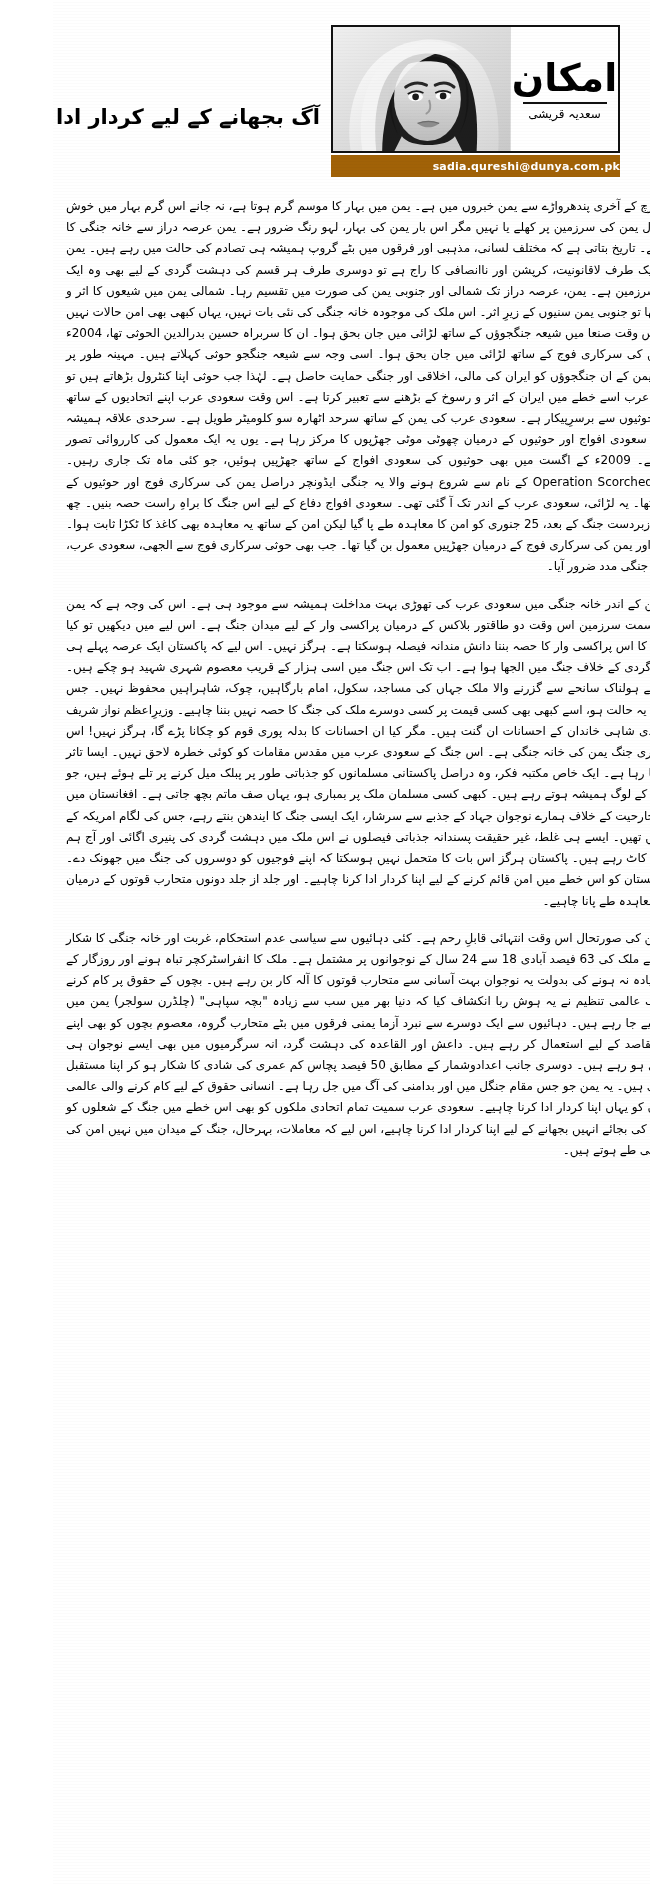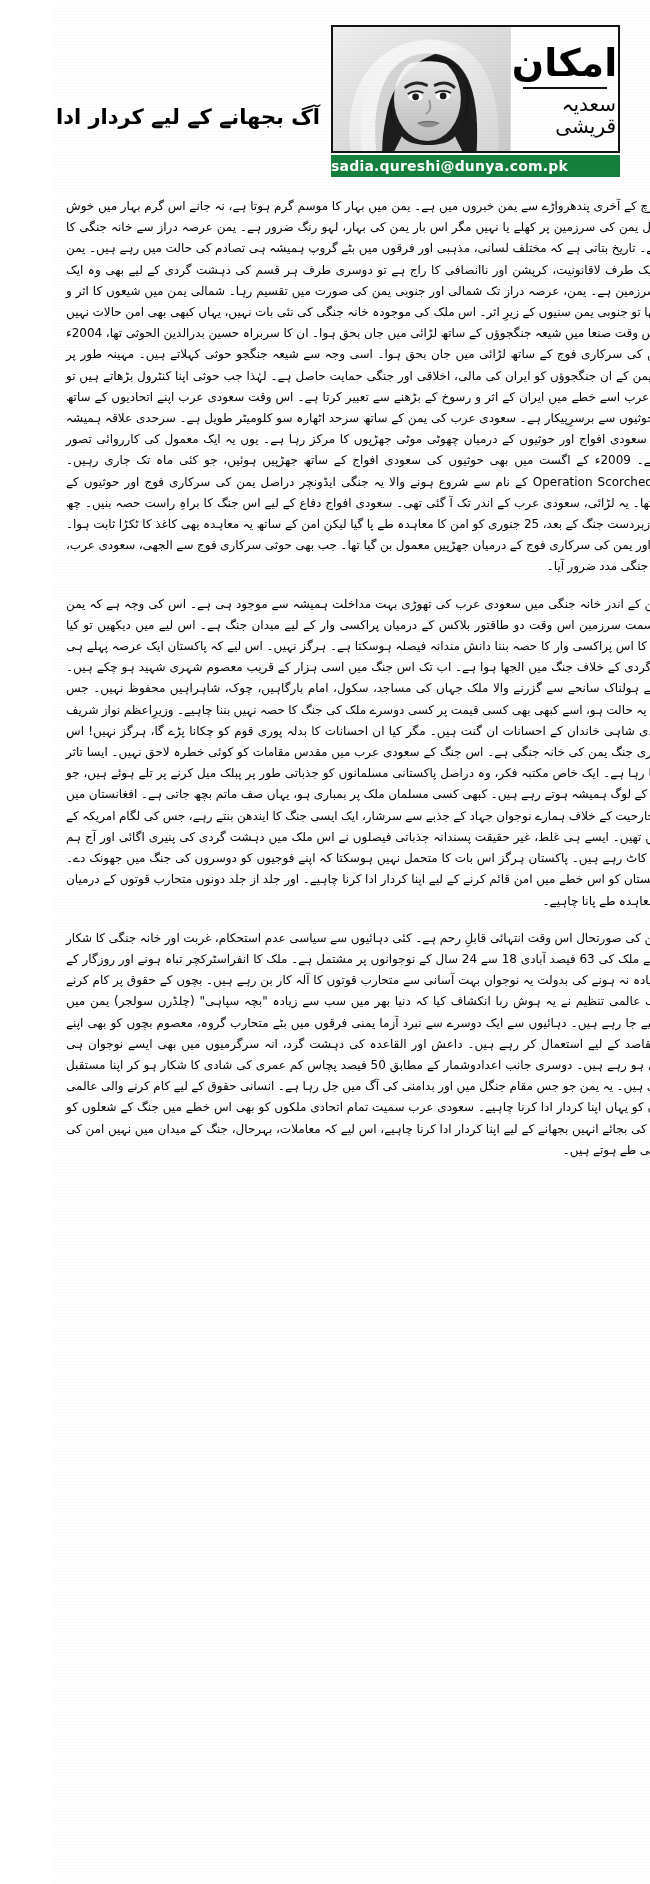--- a/index.html
+++ b/index.html
@@ -52,45 +52,45 @@
     color:#000;
     letter-spacing:-1px;
     margin-bottom:2px;
     font-family:"DejaVu Sans","Liberation Sans",sans-serif;
     direction:rtl;
   }
   .name-rule{
     width:84px;height:2px;background:#111;margin:3px 0 4px 0;
   }
   .author-name{
-    font-size:20px;
+    font-size:12px;
     color:#000;
     line-height:1.1;
     direction:rtl;
     font-family:"DejaVu Sans","Liberation Sans",sans-serif;
   }
   .portrait{
     flex:1;
     position:relative;
     overflow:hidden;
     background:#cfcfcf;
   }
   .portrait svg{display:block;width:100%;height:100%;}
 
   .email-bar{
     position:absolute;
     top:155px; left:331px;
     width:289px; height:22px;
-    background:#15803d;
+    background:#a16207;
     color:#ffffff;
     display:flex;
     align-items:center;
-    justify-content:flex-start;
+    justify-content:flex-end;
     direction:ltr;
-    font-size:14px;
+    font-size:11px;
     font-weight:bold;
     letter-spacing:.2px;
     font-family:"DejaVu Sans","Liberation Sans",sans-serif;
     box-sizing:border-box;
   }
 
   .headline{
     position:absolute;
     top:103px;
     right:330px;

